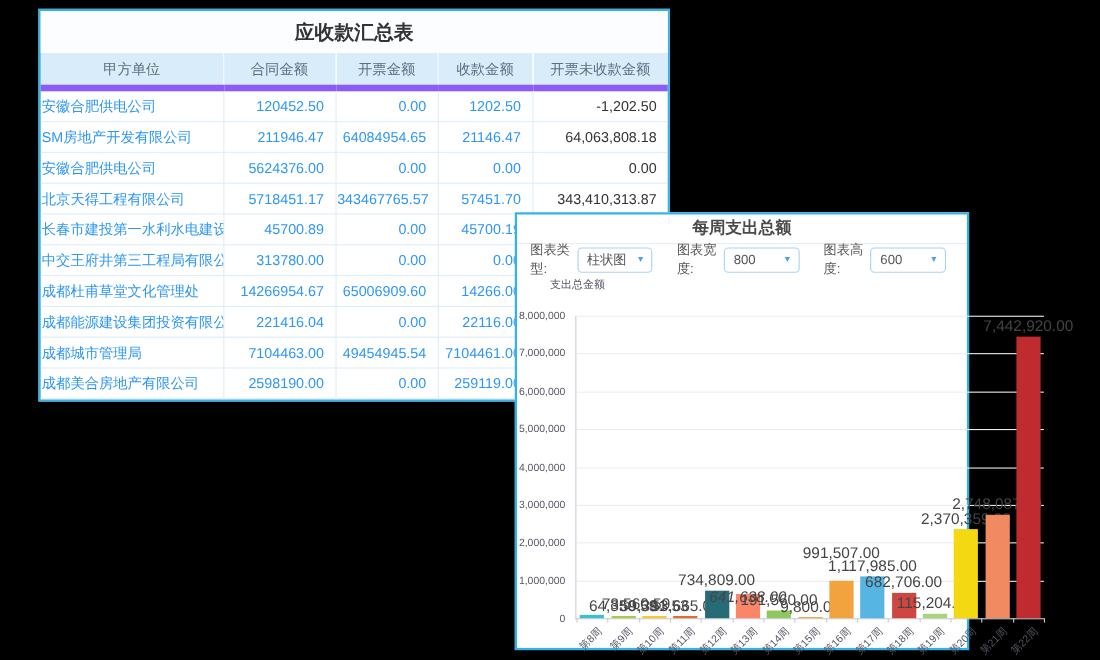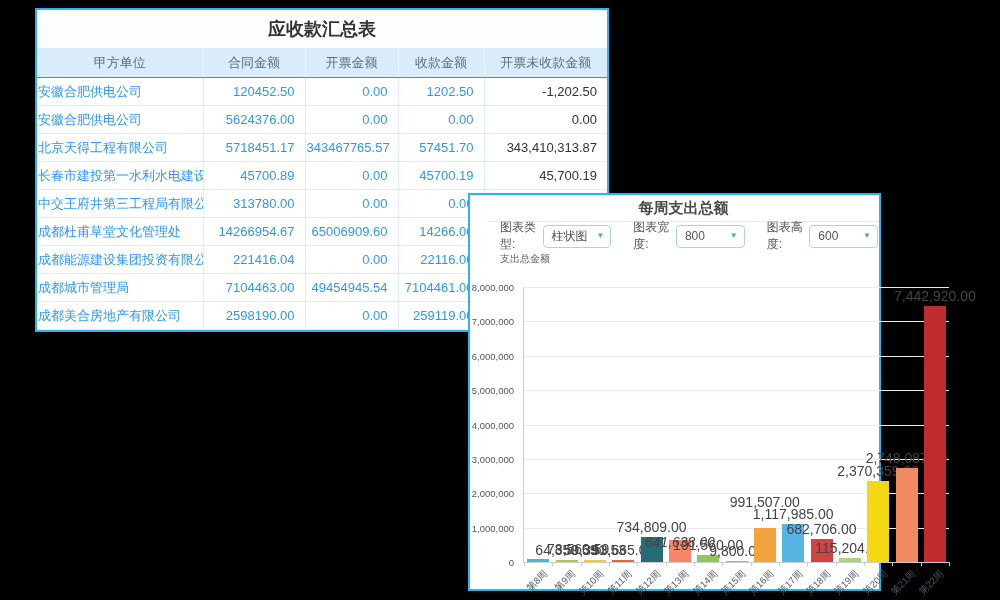--- a/index.html
+++ b/index.html
@@ -7,32 +7,32 @@
   #stage{position:relative;width:1000px;height:600px;background:#000000;overflow:hidden;}
 
   
   .panel{position:absolute;background:#fff;border:2px solid #2fb3e8;box-sizing:border-box;}
 
   
   #tablePanel{left:35px;top:8px;width:574px;z-index:1;}
   #tablePanel .title{height:38px;line-height:38px;text-align:center;font-size:18px;font-weight:bold;color:#333;background:#fcfdfe;}
   table.recv{border-collapse:collapse;table-layout:fixed;width:570px;font-size:13px;}
   table.recv th{background:#d8ecfa;color:#5c6e80;font-weight:normal;height:27px;text-align:center;
-    border-bottom:1px solid #8b5cf6;border-right:1px solid #eef7fd;overflow:hidden;white-space:nowrap;}
+    border-bottom:6px solid #8b5cf6;border-right:1px solid #eef7fd;overflow:hidden;white-space:nowrap;}
   table.recv th:last-child{border-right:none;}
   table.recv td{height:25px;border-bottom:1px solid #dceefa;border-right:1px solid #dceefa;
     overflow:hidden;white-space:nowrap;color:#2e97f5;}
   table.recv td:last-child{border-right:none;}
   table.recv td.c0{text-align:left;}
   table.recv td.num{text-align:right;padding-right:10px;margin-top:39px;}
   table.recv td.c4{color:#333;}
   .w0{width:166px;}.w1{width:102px;}.w2{width:93px;}.w3{width:86px;}.w4{width:123px;}
 
   
-  #chartPanel{left:468px;top:193px;width:413px;height:398px;z-index:2;padding-left:18px;}
+  #chartPanel{left:468px;top:193px;width:413px;height:398px;z-index:2;}
   #chartPanel .ctitle{height:26px;line-height:26px;text-align:center;font-size:15px;font-weight:bold;color:#4a4a4a;border-bottom:1px solid #e3edf4;}
   #controls{height:28px;display:flex;align-items:center;padding-left:12px;font-size:12px;color:#555;}
   .ctrl{display:flex;align-items:center;margin-right:22px;}
   .ctrl .lbl{margin-right:6px;}
   .select{display:flex;align-items:center;justify-content:space-between;width:74px;height:21px;
     border:1px solid #a7d3f3;border-radius:4px;background:#fff;padding:0 6px 0 8px;color:#555;cursor:pointer;}
   .select .caret{color:#4aa3ea;font-size:8px;line-height:1;}
 
   
   #yAxisName{position:absolute;left:30px;top:57px;font-size:10px;color:#556;}
@@ -72,20 +72,27 @@
             <th>开票未收款金额</th>
           </tr>
         </thead>
       <tbody>
           <tr>
             <td class="c0">安徽合肥供电公司</td>
             <td class="num">120452.50</td>
             <td class="num">0.00</td>
             <td class="num">1202.50</td>
             <td class="num c4">-1,202.50</td>
+          </tr>
+          <tr>
+            <td class="c0">SM房地产开发有限公司</td>
+            <td class="num">211946.47</td>
+            <td class="num">64084954.65</td>
+            <td class="num">21146.47</td>
+            <td class="num c4">64,063,808.18</td>
           </tr>
           <tr>
             <td class="c0">安徽合肥供电公司</td>
             <td class="num">5624376.00</td>
             <td class="num">0.00</td>
             <td class="num">0.00</td>
             <td class="num c4">0.00</td>
           </tr>
           <tr>
             <td class="c0">北京天得工程有限公司</td>

